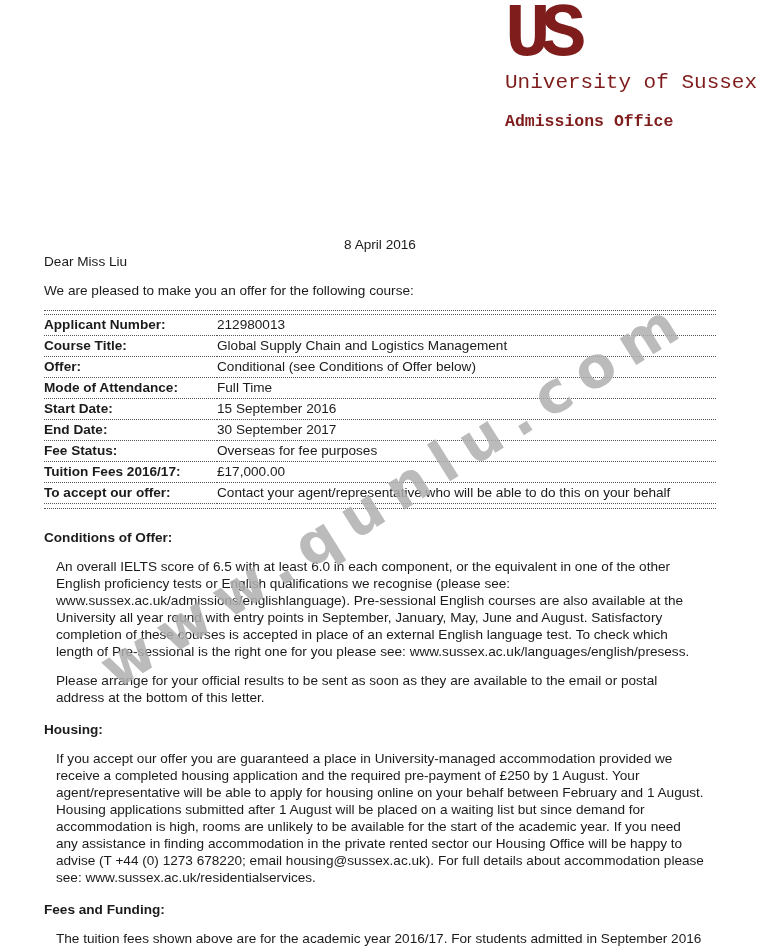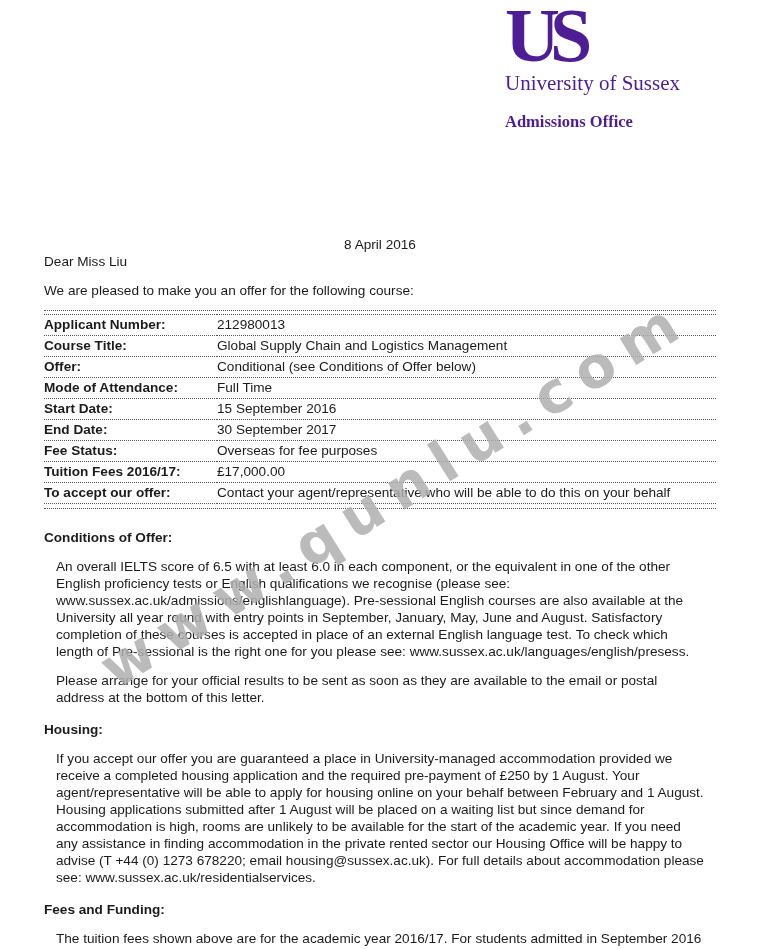--- a/index.html
+++ b/index.html
@@ -14,22 +14,22 @@
     overflow: hidden;
     color: #1b1b1b;
   }
 
   
   .logo-block {
     position: absolute;
     left: 505px;
     top: 4px;
     width: 215px;
-    font-family: Liberation Serif, serif;
-    color: #4c1d95;
+    font-family: Liberation Mono, monospace;
+    color: #7f1d1d;
   }
   .logo-monogram {
     font-size: 76px;
     font-weight: bold;
     letter-spacing: -10px;
     line-height: 62px;
     display: block;
   }
   .logo-org {
     display: block;

